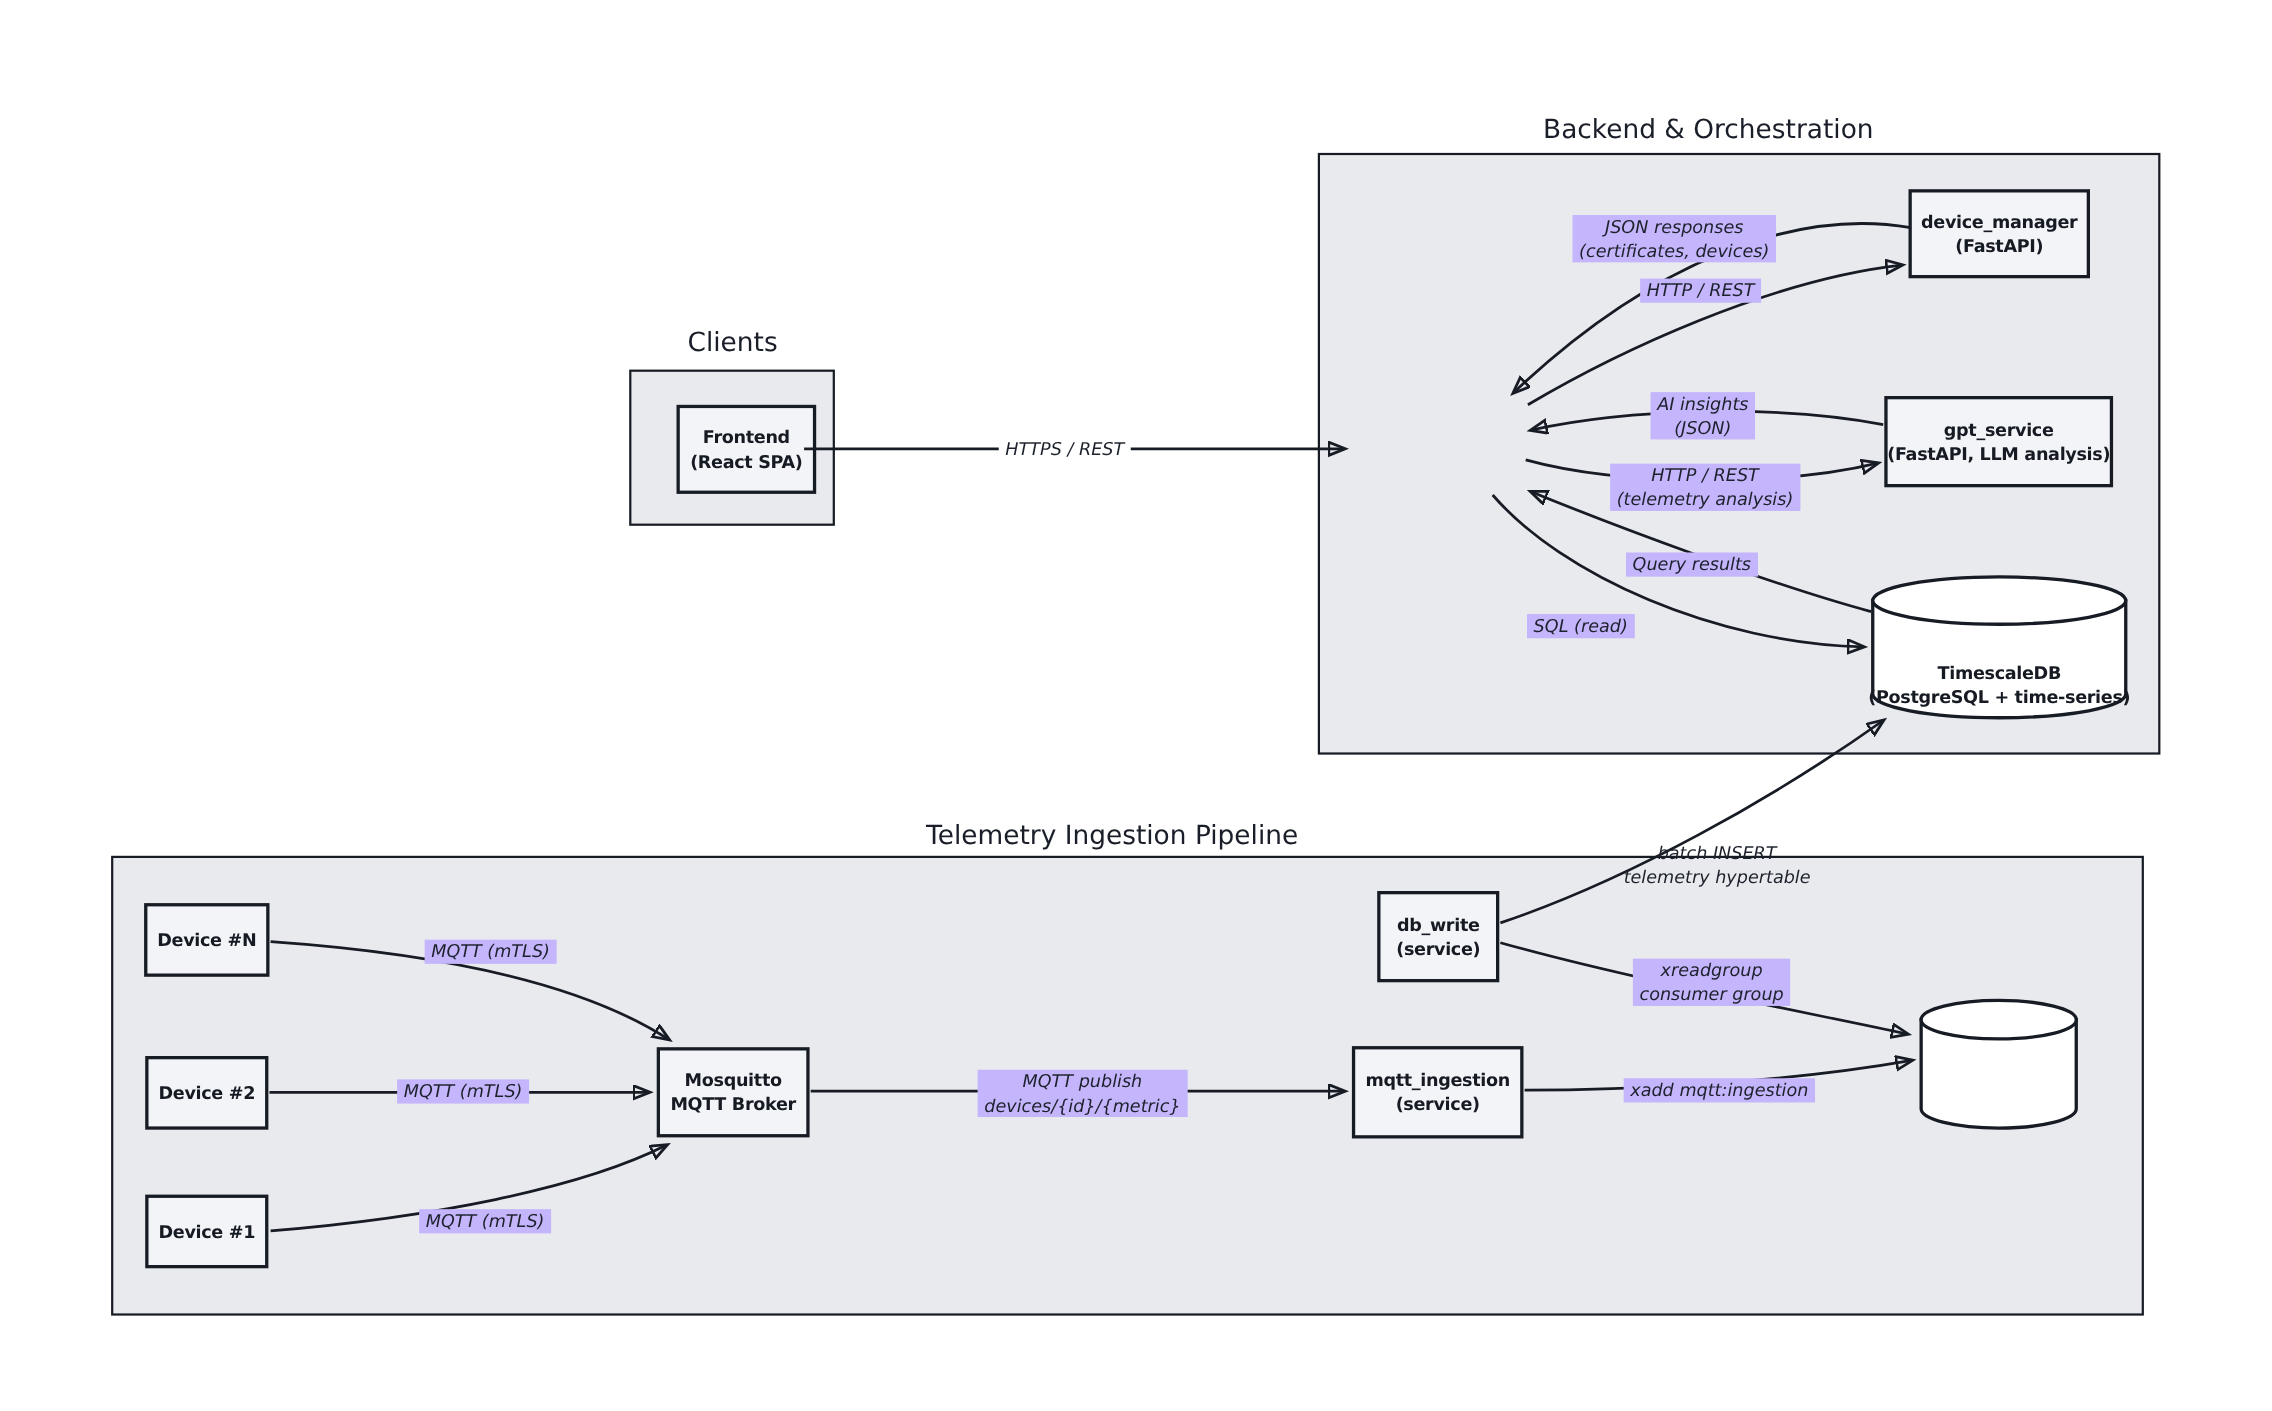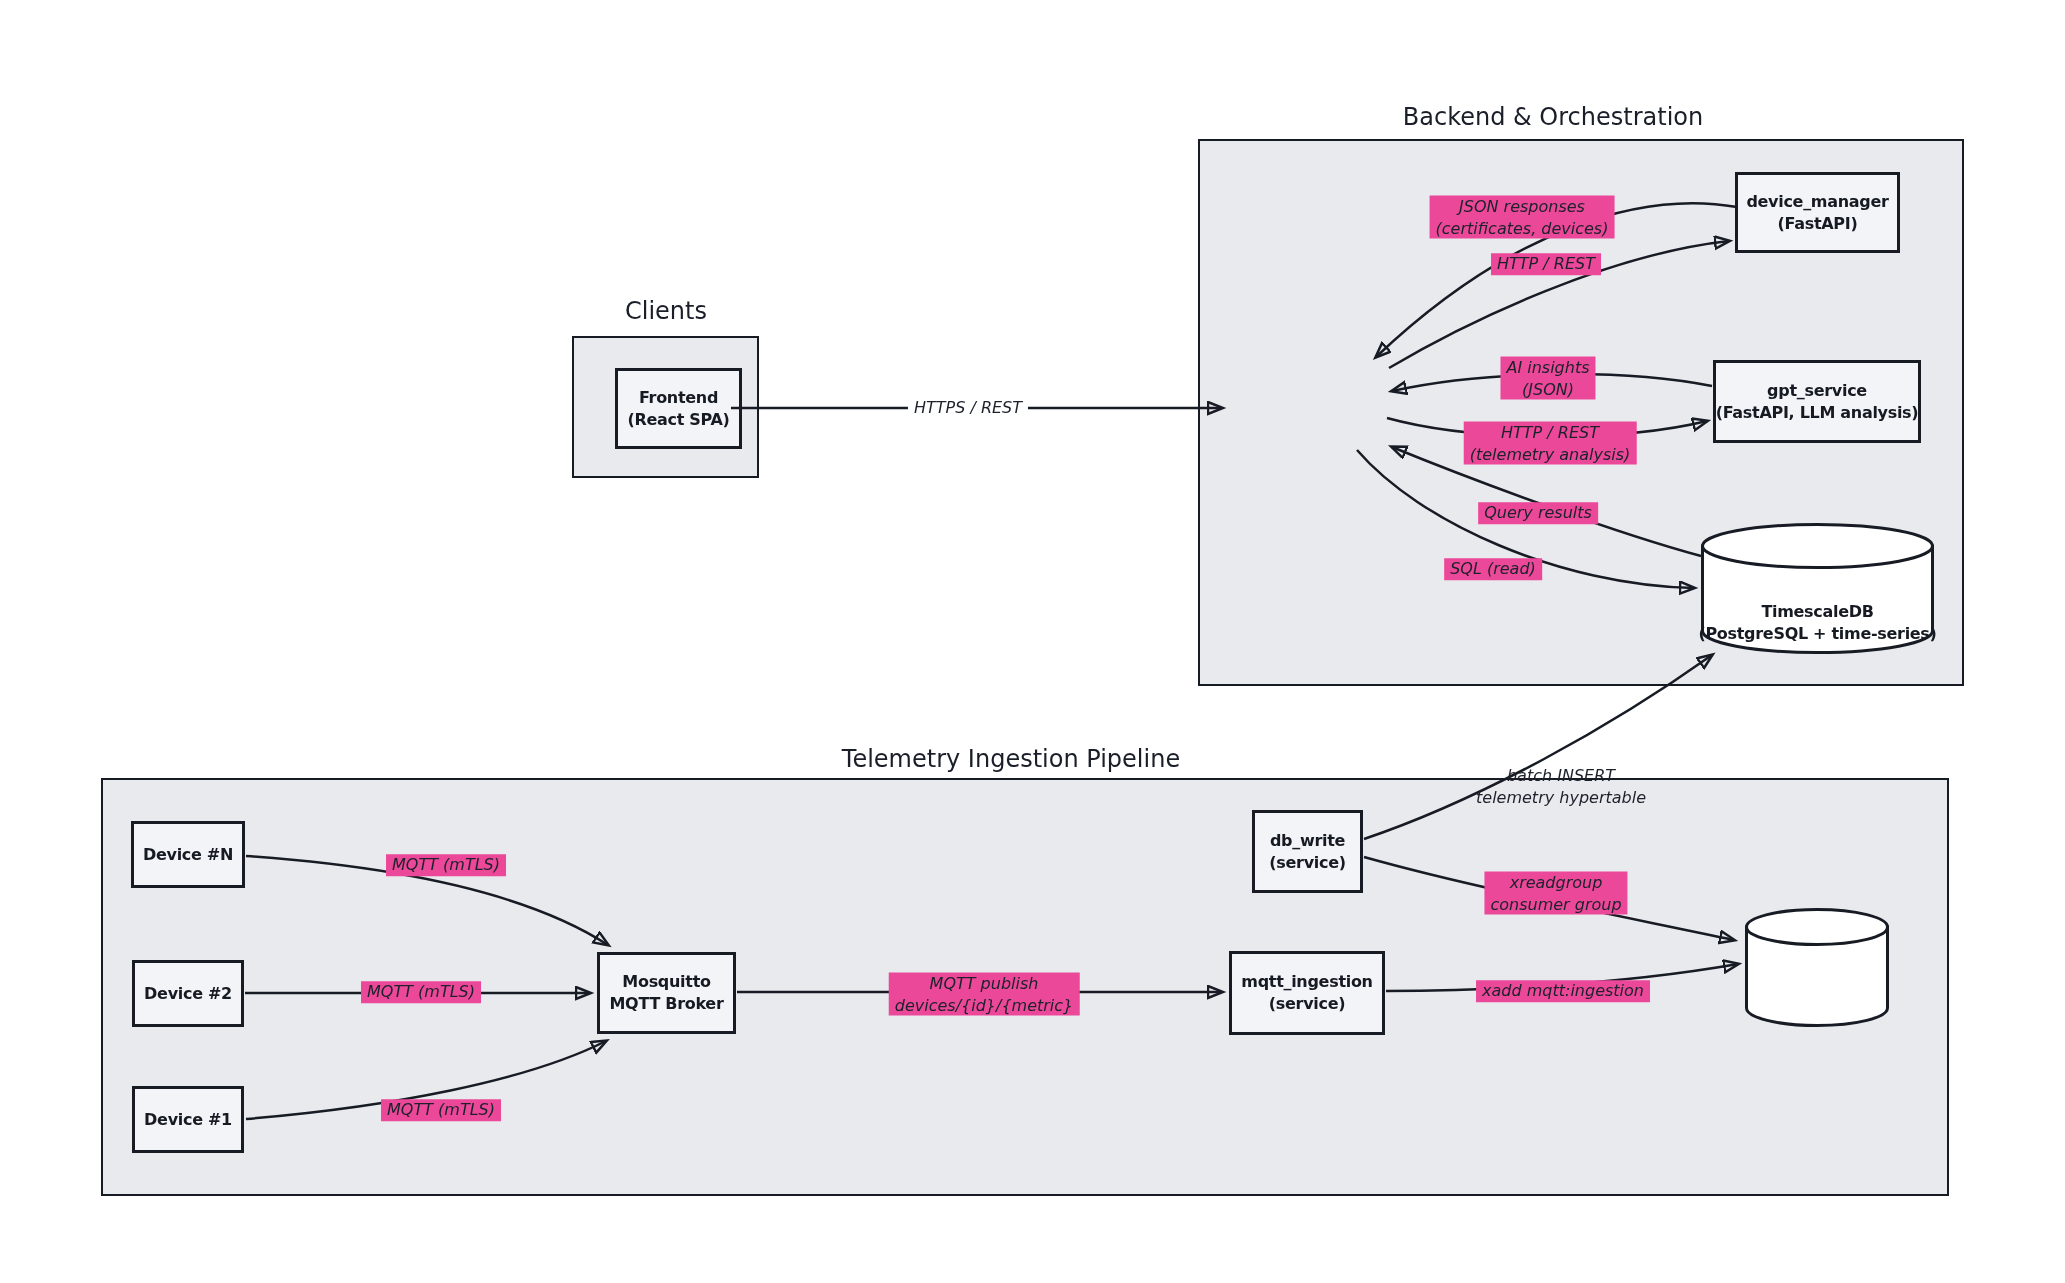--- a/index.html
+++ b/index.html
@@ -26,21 +26,21 @@
   .cyl-text{
     position:absolute;left:0;right:0;display:flex;flex-direction:column;
     align-items:center;justify-content:center;text-align:center;font-weight:bold;
     font-size:16px;line-height:22px;letter-spacing:-0.3px;white-space:nowrap;margin-top:12px;
   }
   svg.edges{position:absolute;left:0;top:0;pointer-events:none;}
   svg.edges path{stroke:#171b24;stroke-width:2.5;fill:none;}
   .edge-label{
     position:absolute;transform:translate(-50%,-50%);font-style:italic;
     font-size:16px;line-height:21.5px;text-align:center;white-space:nowrap;
-    background:#ec4899;padding:0 6px;color:#1c212b;
+    background:#c4b5fd;padding:0 6px;color:#1c212b;
   }
   .edge-label.on-white{background:#ffffff;}
   .edge-label.transparent{background:transparent;padding:0;}
 </style>
 </head>
 <body>
 
 <div class="canvas">
 
   <div class="group" style="left:572px;top:336px;width:187px;height:142px;"></div>
@@ -154,21 +154,21 @@
 
   <div class="edge-label" style="left:1550px;top:443px;">
     <span>HTTP / REST</span><br>
     <span>(telemetry analysis)</span>
   </div>
 
   <div class="edge-label" style="left:1538px;top:513px;">
     <span>Query results</span>
   </div>
 
-  <div class="edge-label" style="left:1493px;top:569px;">
+  <div class="edge-label" style="left:1437px;top:569px;">
     <span>SQL (read)</span>
   </div>
 
   <div class="edge-label" style="left:446px;top:865px;">
     <span>MQTT (mTLS)</span>
   </div>
 
   <div class="edge-label" style="left:421px;top:992px;">
     <span>MQTT (mTLS)</span>
   </div>

